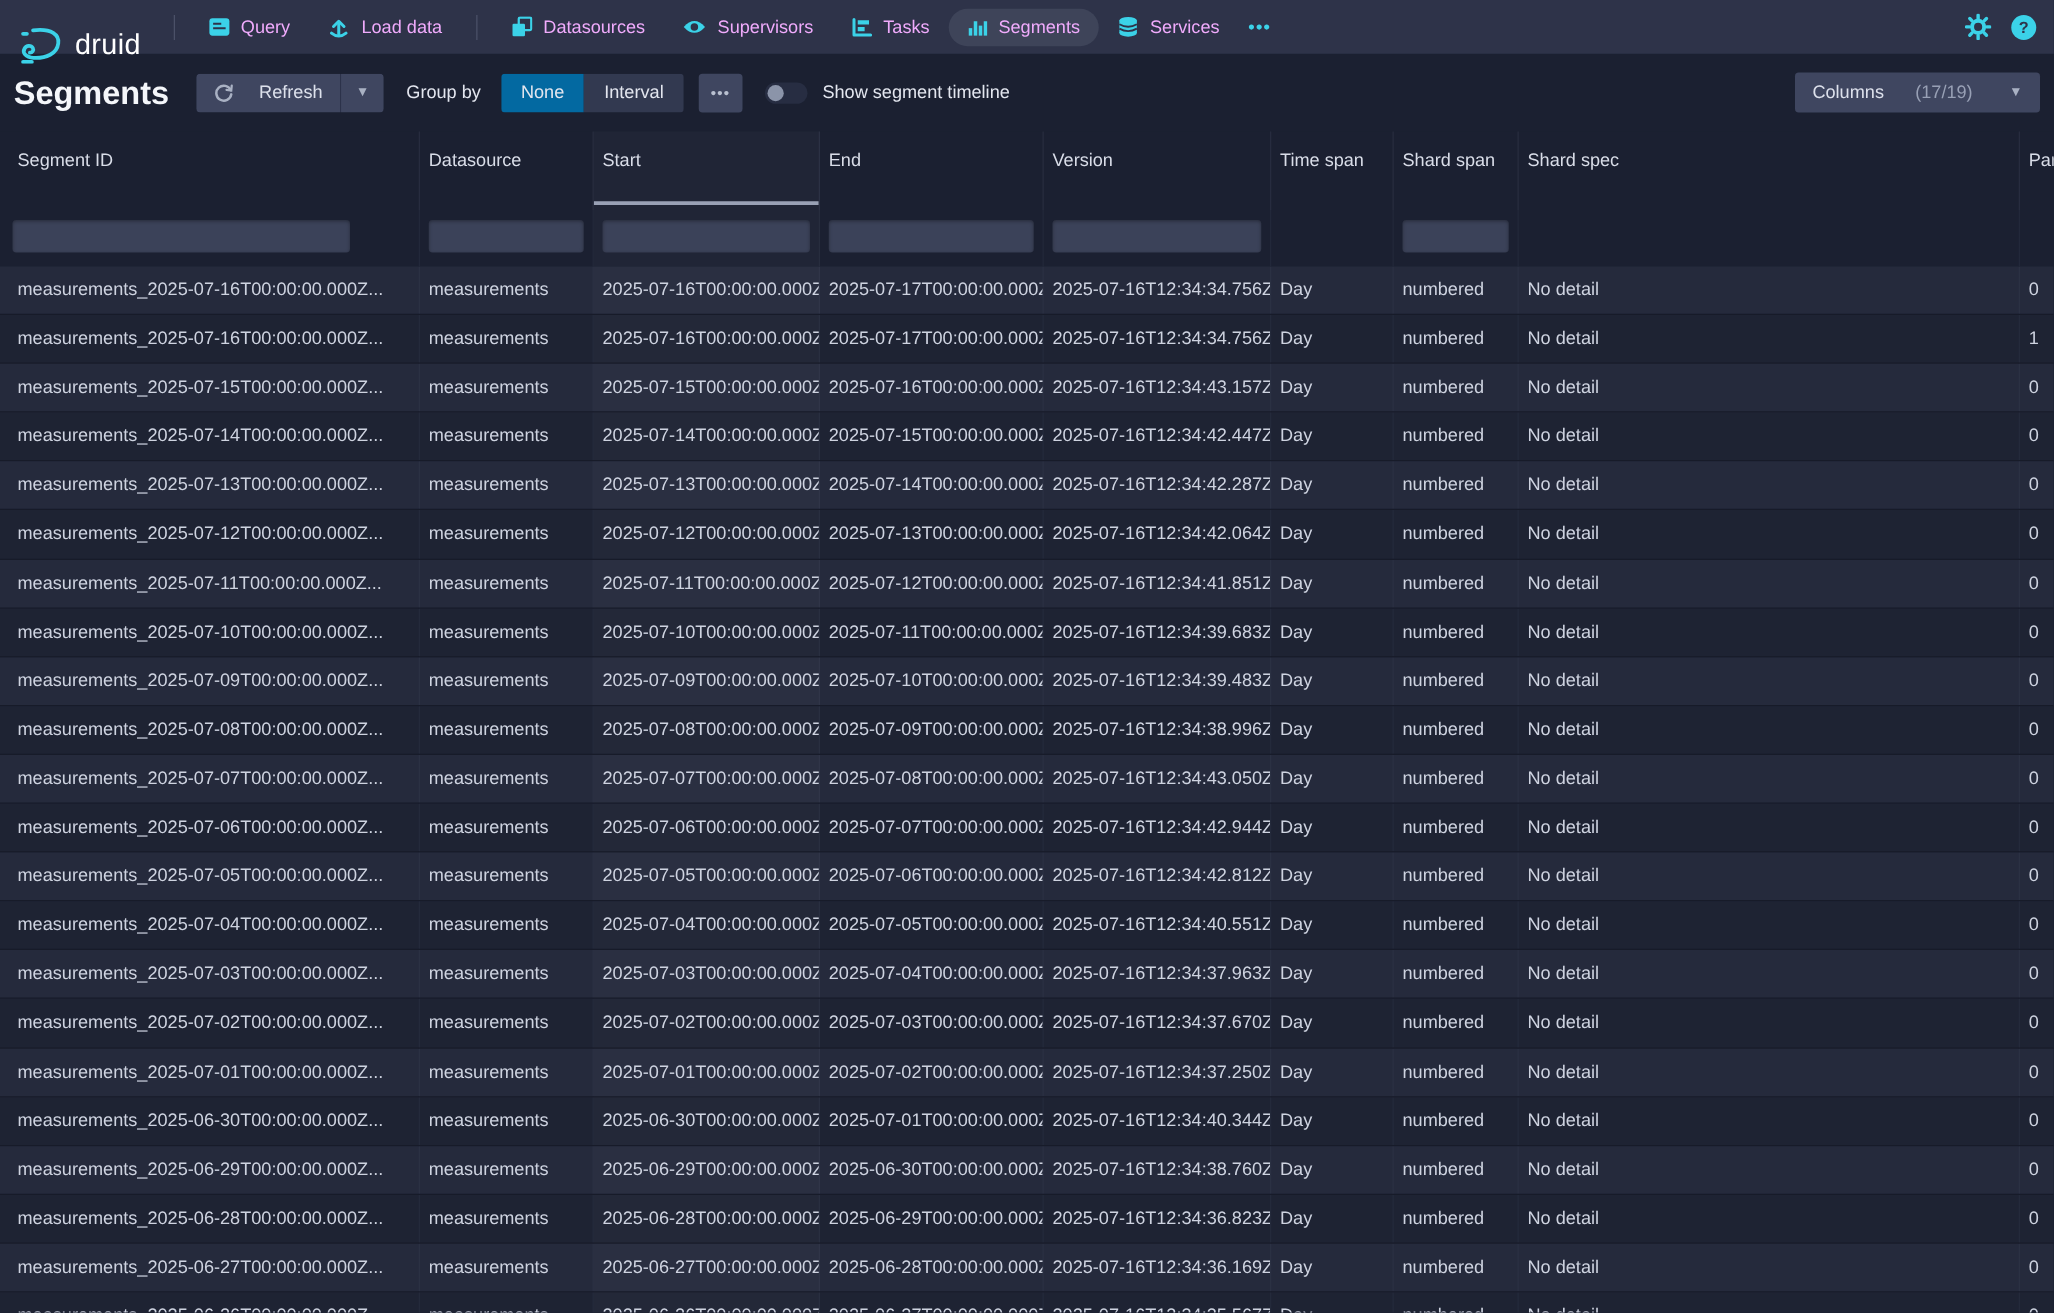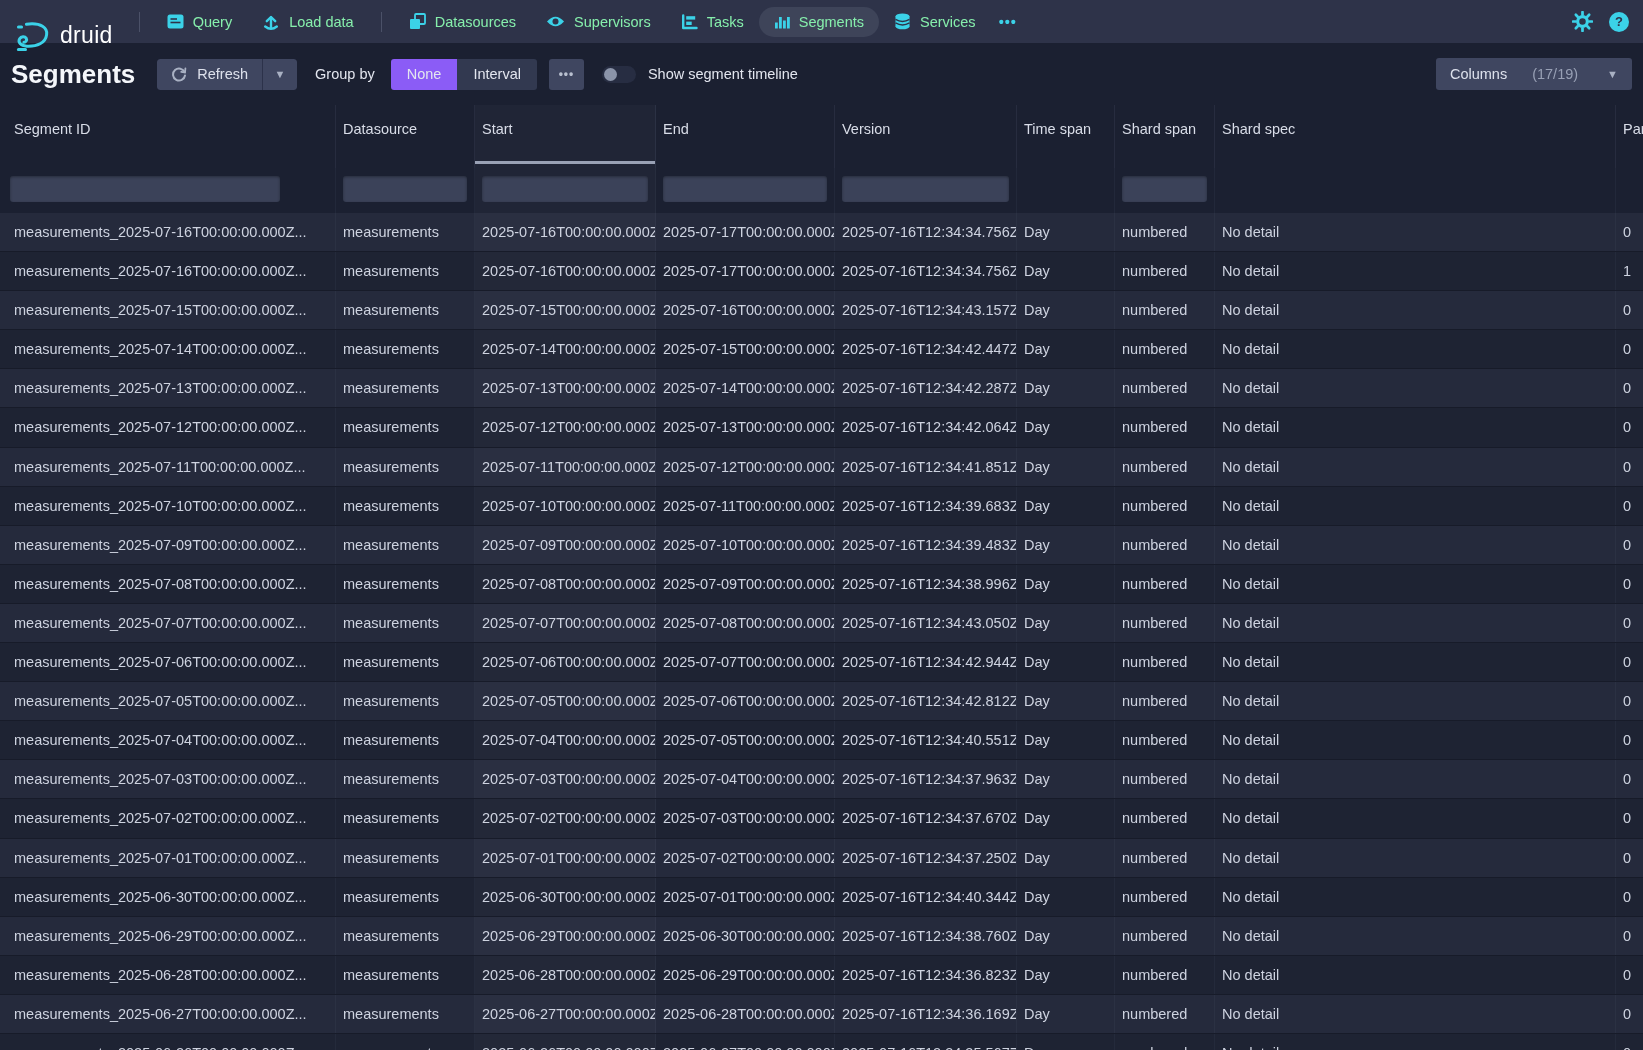--- a/index.html
+++ b/index.html
@@ -7,42 +7,42 @@
               font-family:"Liberation Sans","DejaVu Sans",sans-serif; }
 
   
   .topbar { position:absolute; top:0; left:0; width:1643px; height:43px;
             background:#2e3349; display:flex; align-items:center; padding:0 14px; }
   .logo { display:flex; align-items:center; gap:8px;margin-top:28px; }
   .logo-word { color:#ffffff; font-size:23px; font-weight:500; letter-spacing:.3px; }
   .nav { display:flex; align-items:center; margin-left:14px; }
   .nav-sep { width:1px; height:20px; background:#4b5168; margin:0 12px; }
   .nav-item { display:flex; align-items:center; gap:9px; padding:7px 15px;
-              border-radius:17px; color:#86efac; font-size:14.5px; cursor:pointer; white-space:nowrap; }
+              border-radius:17px; color:#f0abfc; font-size:14.5px; cursor:pointer; white-space:nowrap; }
   .nav-item.active { background:#3e4459; }
   .topbar-right { margin-left:auto; display:flex; align-items:center; gap:16px; }
   .help-circle { width:20px; height:20px; border-radius:50%; background:#3bd2e8;
                  color:#2e3349; font-weight:700; font-size:13px; display:flex;
                  align-items:center; justify-content:center; }
 
   
   .toolbar { position:absolute; top:43px; left:0; width:1643px; height:62px;
              display:flex; align-items:center; padding:0 11px; }
   .page-title { font-size:26px; font-weight:700; color:#f4f6fa; margin-right:22px; }
   .btn { background:#3f4660; color:#dde1ec; font-size:14.5px; height:31px;
          display:flex; align-items:center; border-radius:3px; cursor:pointer; }
   .split { display:flex; border-radius:3px; overflow:hidden; }
-  .btn-main { padding:0 14px; gap:10px; border-radius:3px 0 0 3px; }
+  .btn-main { padding:0 14px; gap:20px; border-radius:3px 0 0 3px; }
   .btn-caret { width:35px; justify-content:center; border-left:1px solid #2c324a;
                border-radius:0 3px 3px 0; color:#a9b1c3; font-size:11px; }
   .lbl { color:#e3e6ef; font-size:14.5px; margin:0 16px 0 18px; }
   .seg-group { display:flex; border-radius:3px; overflow:hidden; }
   .seg { height:31px; display:flex; align-items:center; padding:0 16px;
          font-size:14.5px; color:#e3e6ef; background:#323950; cursor:pointer; }
-  .seg.active { background:#8b5cf6; }
+  .seg.active { background:#0369a1; }
   .more-btn { width:35px; justify-content:center; margin-left:12px; letter-spacing:1px;
               color:#b9c0d0; font-weight:700; }
   .toggle { width:34px; height:17px; border-radius:9px; background:#272d42;
             position:relative; margin:0 12px 0 18px; cursor:pointer; }
   .toggle-knob { position:absolute; left:2px; top:2px; width:13px; height:13px;
                  border-radius:50%; background:#8b94a9; }
   .toggle-label { color:#e3e6ef; font-size:14.5px; }
   .columns-btn { margin-left:auto; padding:0 14px; gap:25px; height:32px; }
   .columns-count { color:#98a0b5; }
   .columns-caret { color:#a9b1c3; font-size:11px; margin-left:4px; }

